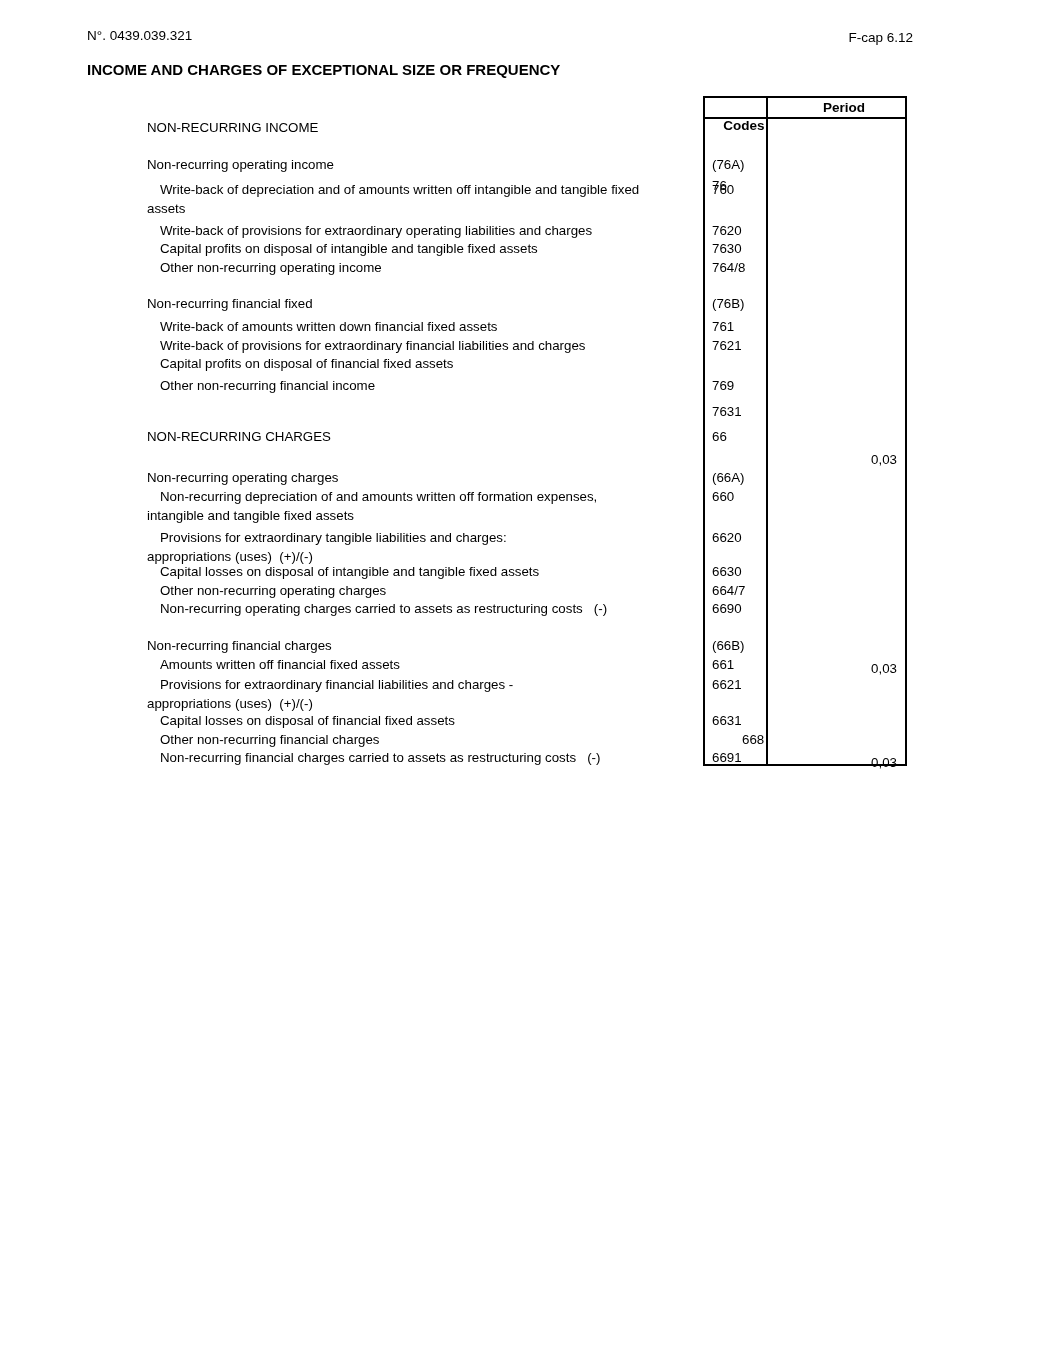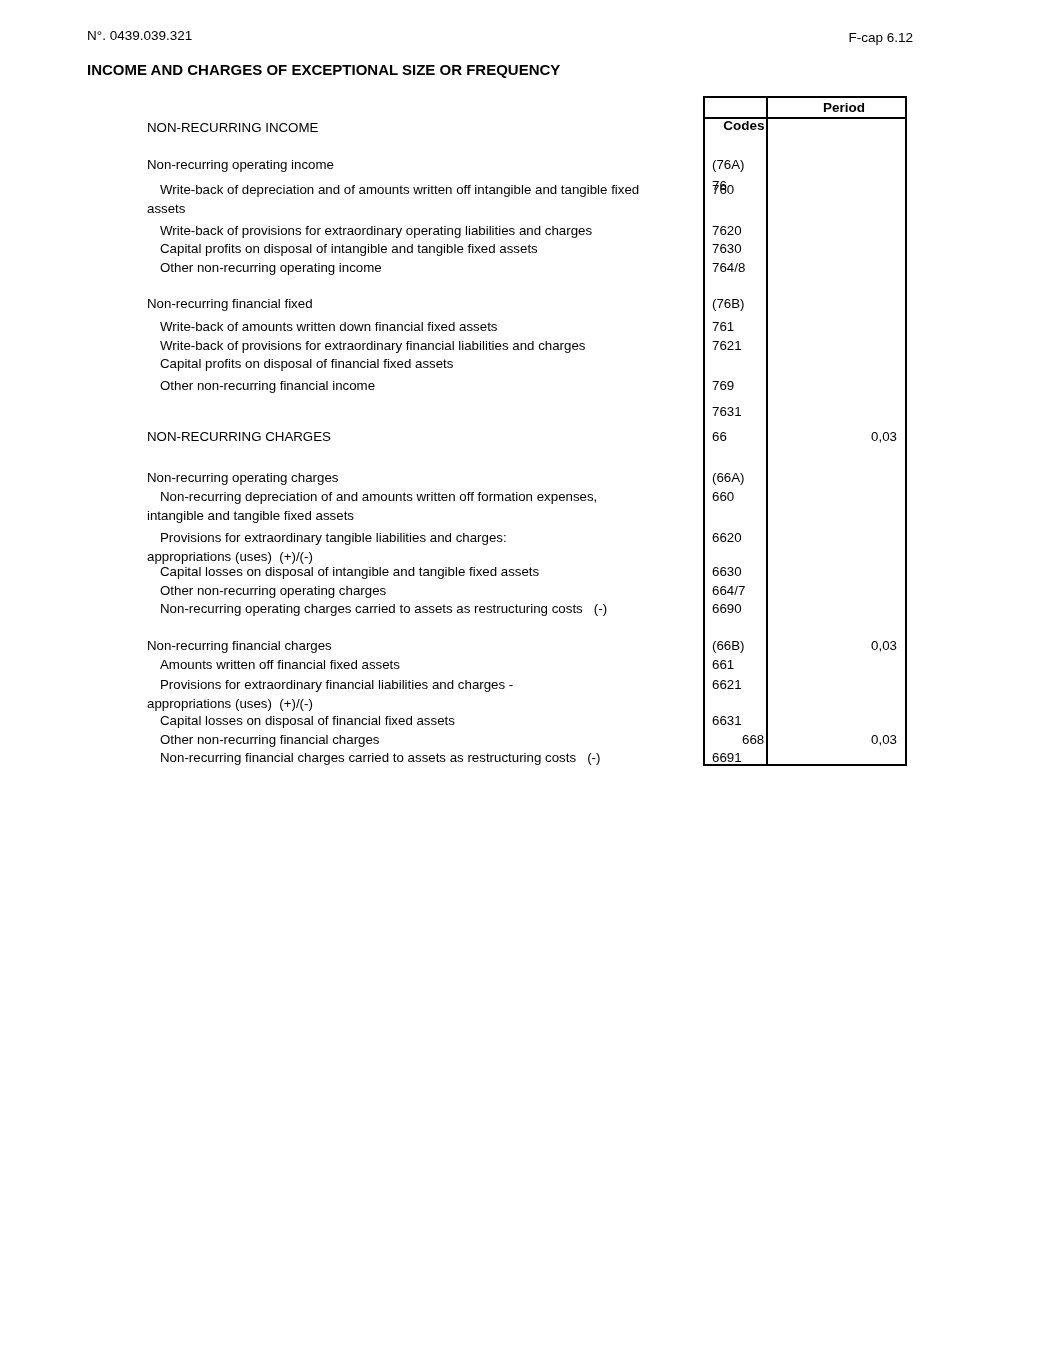--- a/index.html
+++ b/index.html
@@ -90,20 +90,21 @@
     white-space: nowrap;
   }
   .row-period {
     position: absolute;
     left: 770px;
     width: 127px;
     text-align: right;
     font-size: 13.3px;
     line-height: 18.5px;
     white-space: nowrap;
+    margin-top: 23px;
   }
 </style>
 </head>
 <body>
 
 <div class="page">
 
   <div class="doc-number">N°. 0439.039.321</div>
   <div class="form-ref">F-cap 6.12</div>
   <h1 class="page-title">INCOME AND CHARGES OF EXCEPTIONAL SIZE OR FREQUENCY</h1>

